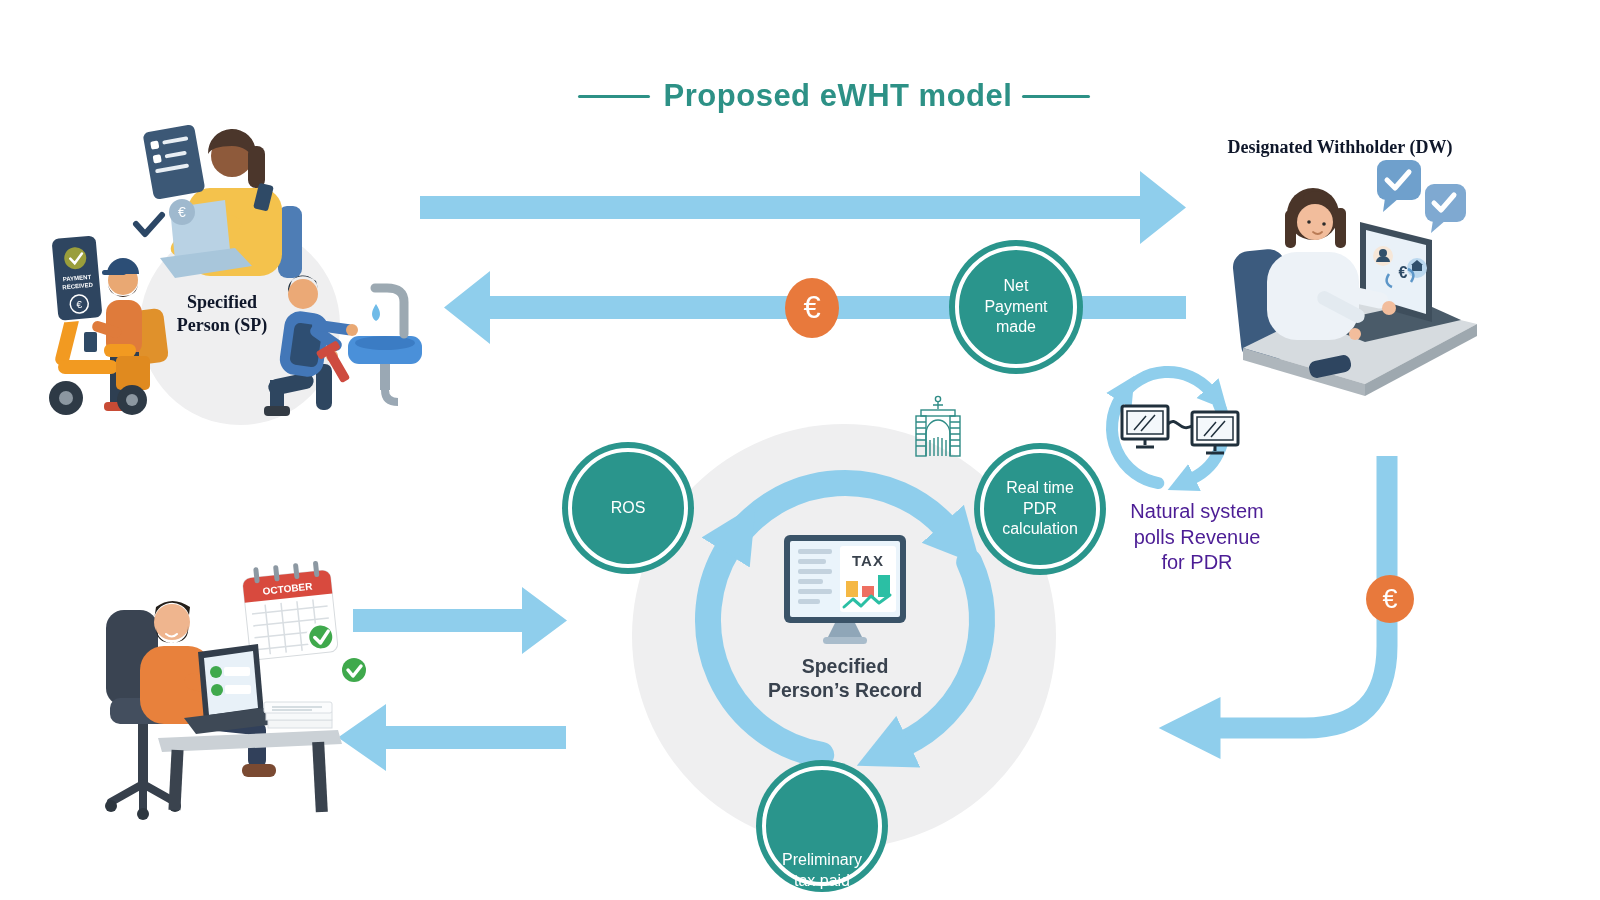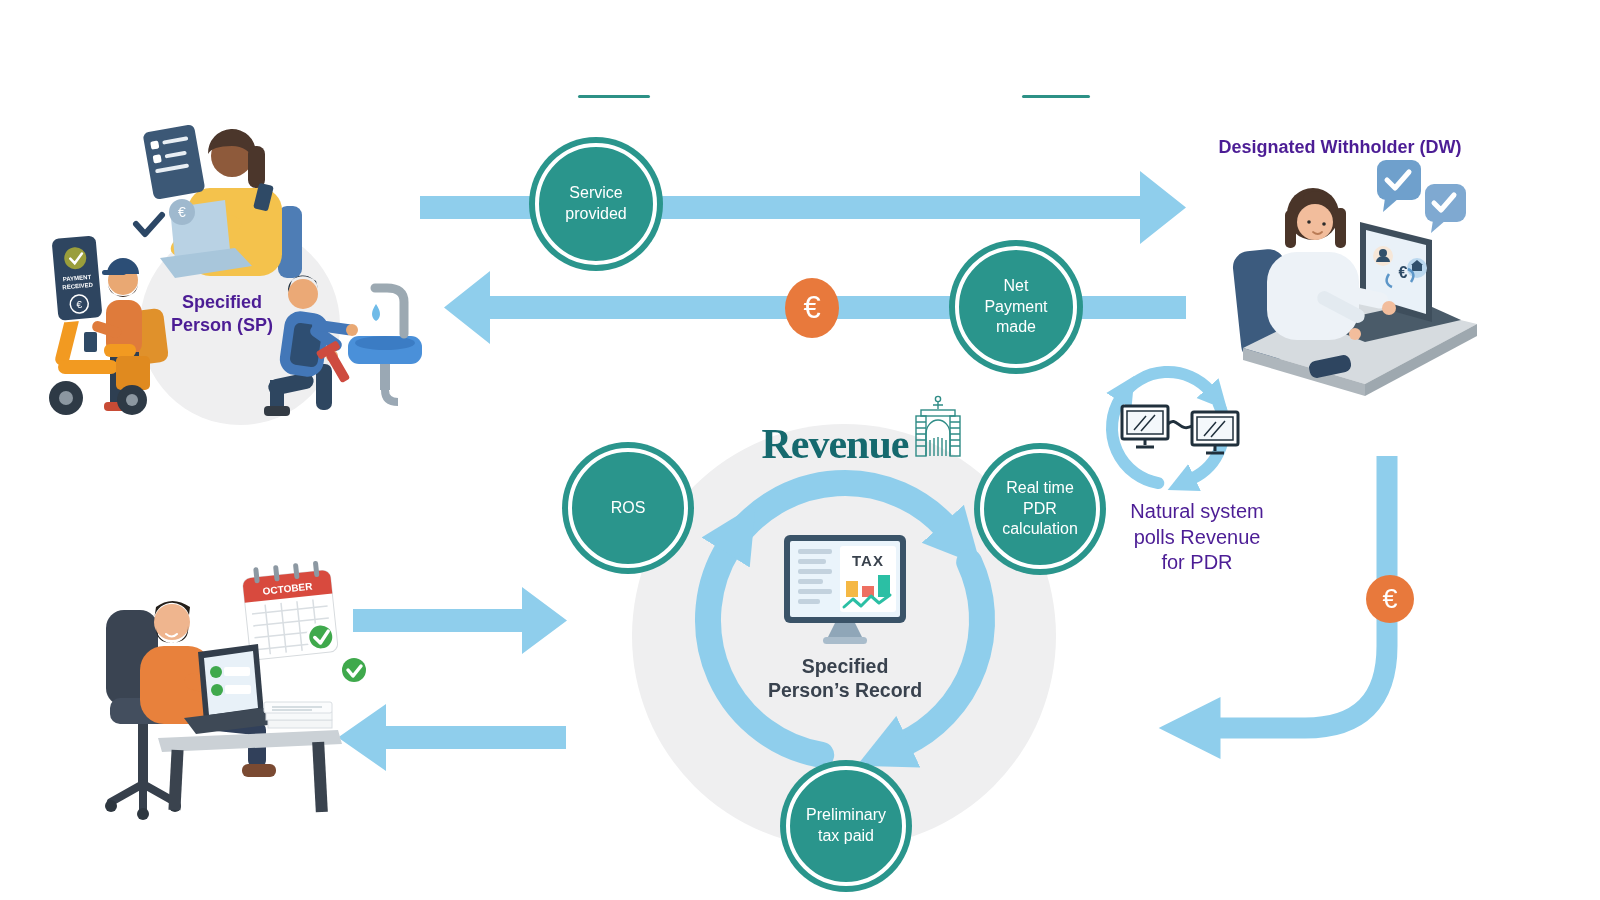--- a/index.html
+++ b/index.html
@@ -18,21 +18,21 @@
          color:#fff;font-size:16px;line-height:1.3;}
   .badge::before{content:"";position:absolute;inset:6px;border:4px solid #fff;border-radius:50%;}
   .badge span{position:relative;}
   .badge.big{width:134px;height:134px;}
   
   .euro{background:#E8793C;border-radius:50%;color:#fff;display:flex;
         align-items:center;justify-content:center;font-weight:400;}
   .euro1{width:54px;height:60px;font-size:31px;}
   .euro2{width:48px;height:48px;font-size:27px;}
   
-  .navy{color:#4c1d95;font-weight:bold;font-size:18px;line-height:1.25;}
+  .navy{color:#0f172a;font-weight:bold;font-size:18px;line-height:1.25;font-family:Liberation Serif, serif;}
   .record{color:#39424E;font-weight:bold;font-size:19.5px;line-height:1.22;}
   .note{color:#4c1d95;font-size:20px;line-height:1.28;}
   .revenue{color:#16696E;font-family:"Liberation Serif",serif;font-weight:bold;
            font-size:42px;letter-spacing:-1px;text-align:center;}
 </style>
 </head>
 <body>
 
 <div id="stage">
 
@@ -102,50 +102,45 @@
       <path d="M46,78 L58,64 M53,79 L67,63" stroke-width="1.5" fill="none"></path>
       <path d="M57,87 v6 M48,95 h18" fill="none"></path>
       <rect x="104" y="60" width="46" height="33" rx="2"></rect>
       <rect x="109" y="65" width="36" height="23" fill="#F4F8FB" stroke-width="1.5"></rect>
       <path d="M116,84 L128,70 M123,85 L137,69" stroke-width="1.5" fill="none"></path>
       <path d="M127,93 v6 M118,101 h18" fill="none"></path>
       <path d="M80,72 c9,-9 11,9 24,2" fill="none"></path>
     </g>
   </svg>
 
-  <div class="abs badge big" style="left:529px;top:137px;">
-    <span class="txt">Service
-provided</span>
-    </div>
   <div class="abs badge big" style="left:949px;top:240px;">
     <span class="txt">Net
 Payment
 made</span>
     </div>
   <div class="abs badge" style="left:562px;top:442px;">
     <span class="txt">ROS</span>
     </div>
   <div class="abs badge" style="left:974px;top:443px;">
     <span class="txt">Real time
 PDR
 calculation</span>
     </div>
-  <div class="abs badge" style="left:780px;top:760px;">
+  <div class="abs badge" style="left:756px;top:760px;align-items:flex-end;">
     <span class="txt">Preliminary
 tax paid</span>
     </div>
 
   <div class="abs euro euro1" style="left:785px;top:278px;">
     <span>€</span>
     </div>
   <div class="abs euro euro2" style="left:1366px;top:575px;">
     <span>€</span>
     </div>
 
-  <div class="abs revenue" style="left:745px;top:420px;width:180px;">Revenue</div>
   <svg class="abs" style="left:912px;top:394px;" width="52" height="64" viewBox="0 0 52 64">
     <g stroke="#2F8C86" fill="none" stroke-width="1.4">
       <circle cx="26" cy="5" r="2.6"></circle>
         <path d="M26,8 v7 M21,11 h10"></path>
       <rect x="9" y="16" width="34" height="6"></rect>
       <rect x="4" y="22" width="10" height="40"></rect>
         <rect x="38" y="22" width="10" height="40"></rect>
       <path d="M4,28 h10 M4,34 h10 M4,40 h10 M4,46 h10 M4,52 h10 M38,28 h10 M38,34 h10 M38,40 h10 M38,46 h10 M38,52 h10"></path>
       <path d="M14,62 v-22 a12,14 0 0 1 24,0 v22"></path>
       <path d="M18,62 v-16 M22,62 v-18 M26,62 v-19 M30,62 v-18 M34,62 v-16"></path>
@@ -337,20 +332,21 @@
     </g>
     <g>
       <rect x="168" y="168" width="64" height="8" fill="#F4F6F7" stroke="#D9DEE2"></rect>
       <rect x="166" y="160" width="66" height="8" fill="#F7F9FA" stroke="#D9DEE2"></rect>
       <rect x="164" y="150" width="68" height="11" rx="2" fill="#FBFCFD" stroke="#D9DEE2"></rect>
       <path d="M172,155 h50 M172,158 h40" stroke="#C9D2D8" stroke-width="1.4"></path>
     </g>
   </svg>
 
   <div class="abs title-line" style="left:578px;top:95px;width:72px;"></div>
+  <div class="abs title txt" style="left:640px;top:78px;width:396px;">Proposed eWHT model</div>
   <div class="abs title-line" style="left:1022px;top:95px;width:68px;"></div>
 
   <div class="abs navy txt" style="left:1150px;top:136px;width:380px;">Designated Withholder (DW)</div>
   <div class="abs navy txt" style="left:122px;top:291px;width:200px;">Specified
 Person (SP)</div>
   <div class="abs record txt" style="left:725px;top:655px;width:240px;">Specified
 Person’s Record</div>
   <div class="abs note txt" style="left:1092px;top:499px;width:210px;">Natural system
 polls Revenue
 for PDR</div>

